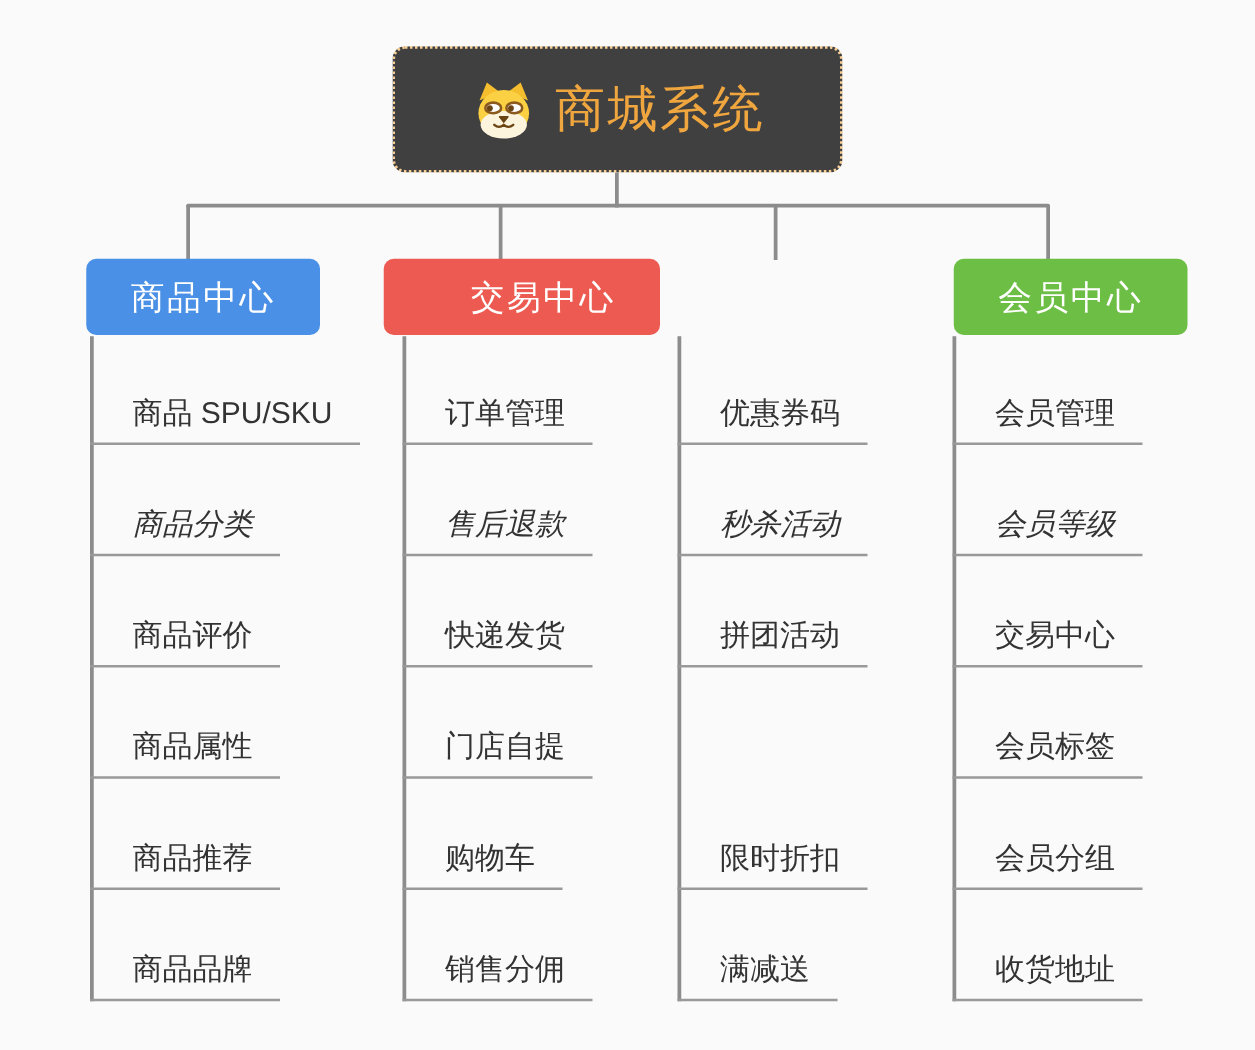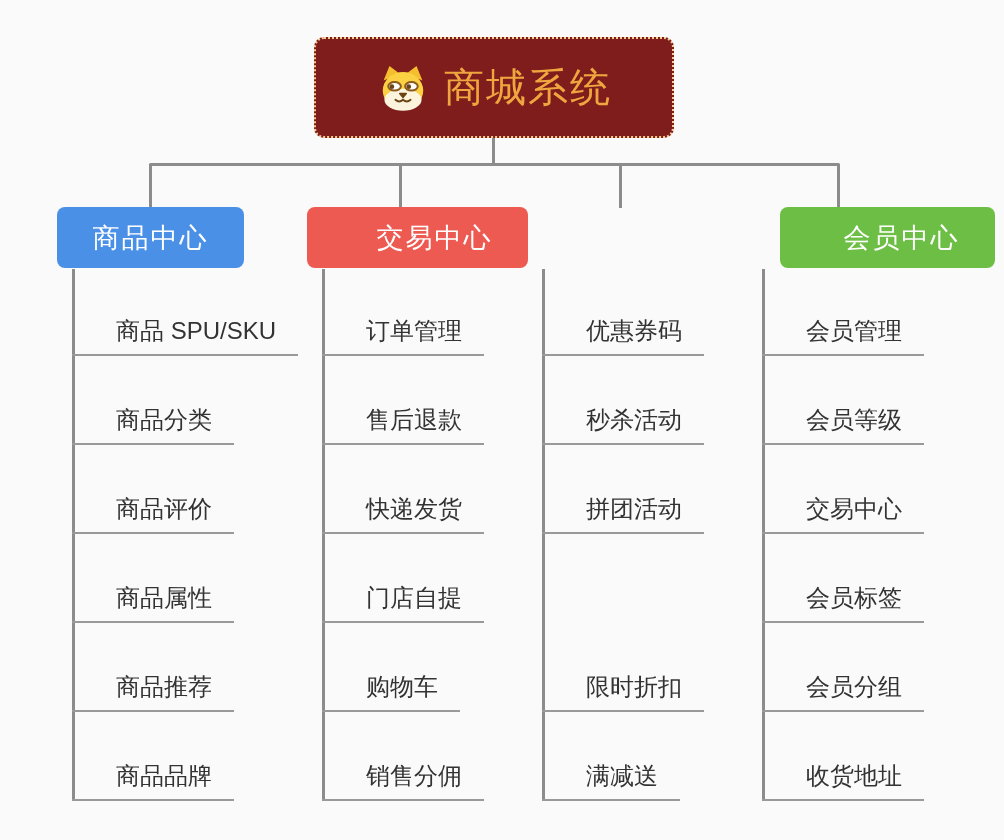--- a/index.html
+++ b/index.html
@@ -17,47 +17,47 @@
   .line{position:absolute;background:#8c8c8c;}
   .stem{left:492px;top:138px;width:3px;height:28px;}
   .bus{left:149px;top:163px;width:691px;height:3px;border-radius:2px;}
   .drop{top:164px;width:3px;height:44px;}
   .d0{left:149px;} .d1{left:399px;} .d2{left:619px;} .d3{left:837px;}
   .trunk{top:269px;width:3px;height:532px;}
   .t0{left:72px;} .t1{left:322px;} .t2{left:542px;} .t3{left:762px;}
   
   .root{
     position:absolute;left:314px;top:37px;width:360px;height:101px;
-    background:#7f1d1d;border:2px dotted #f6cd92;border-radius:10px;
+    background:#404040;border:2px dotted #f6cd92;border-radius:10px;
     box-sizing:border-box;
     display:flex;align-items:center;justify-content:center;gap:14px;
   }
   .root-title{
     font-size:40px;font-weight:500;letter-spacing:2px;color:#f0a63e;
     white-space:nowrap;
   }
   .dog{width:54px;height:50px;display:inline-flex;}
   
   .header{
     position:absolute;top:207px;width:187px;height:61px;
     border-radius:8px;
     display:flex;align-items:center;justify-content:center;
     color:#ffffff;font-size:27px;font-weight:500;letter-spacing:2px;
   }
-  .h0{left:57px;} .h1{left:307px;} .h2{left:527px;} .h3{left:780px;padding-left:28px;}
+  .h0{left:57px;} .h1{left:307px;} .h2{left:527px;} .h3{left:763px;}
   
   .leaf{
     position:absolute;
     font-size:24px;line-height:34px;color:#333333;
     white-space:nowrap;
-    padding:0 22px 6px 44px;
+    padding:0 22px 6px 34px;
     border-bottom:2px solid #999999;
   }
   .c0{left:72px;} .c1{left:322px;} .c2{left:542px;} .c3{left:762px;}
-  .r0{top:314px;} .r1{top:403px;} .r2{top:492px;}
+  .r0{top:314px;} .r1{top:403px;font-style:italic;} .r2{top:492px;}
   .r3{top:581px;} .r4{top:670px;} .r5{top:759px;text-align:right;}
 </style>
 </head>
 <body>
 
 <div class="canvas">
 
   <div class="line stem"></div>
   <div class="line bus"></div>
   <div class="line drop d0"></div>
@@ -80,21 +80,21 @@
         <ellipse cx="42" cy="27" rx="7.5" ry="5" fill="#ffffff" stroke="#8a5a1e" stroke-width="2.4"></ellipse>
         <circle cx="18.8" cy="27.4" r="2.8" fill="#6b4413"></circle>
         <circle cx="38.8" cy="27.4" r="2.8" fill="#6b4413"></circle>
         <polygon points="28,35.5 36,35.5 32,40.5" fill="#6b4413" stroke="#6b4413" stroke-width="1.5" stroke-linejoin="round"></polygon>
         <path d="M23 43 Q27.5 47 32 43 Q36.5 47 41 43" fill="none" stroke="#6b4413" stroke-width="2.2" stroke-linecap="round"></path>
       </svg>
     </span>
     <span class="root-title" style="color: rgb(240, 166, 62);">商城系统</span>
   </div>
 
-  <div class="header h0" style="background-color: rgb(74, 144, 230);">商品中心</div>
+  <div class="header h0" style="background-color: rgb(74, 144, 230); margin-left: 12px;">商品中心</div>
   <div class="header h1" style="background-color: rgb(237, 90, 82); padding-left: 34px;">交易中心</div>
   <div class="header h3" style="background-color: rgb(109, 190, 69);">会员中心</div>
 
   <div class="leaf c0 r0">商品 SPU/SKU</div>
   <div class="leaf c0 r1">商品分类</div>
   <div class="leaf c0 r2">商品评价</div>
   <div class="leaf c0 r3">商品属性</div>
   <div class="leaf c0 r4">商品推荐</div>
   <div class="leaf c0 r5">商品品牌</div>
 

